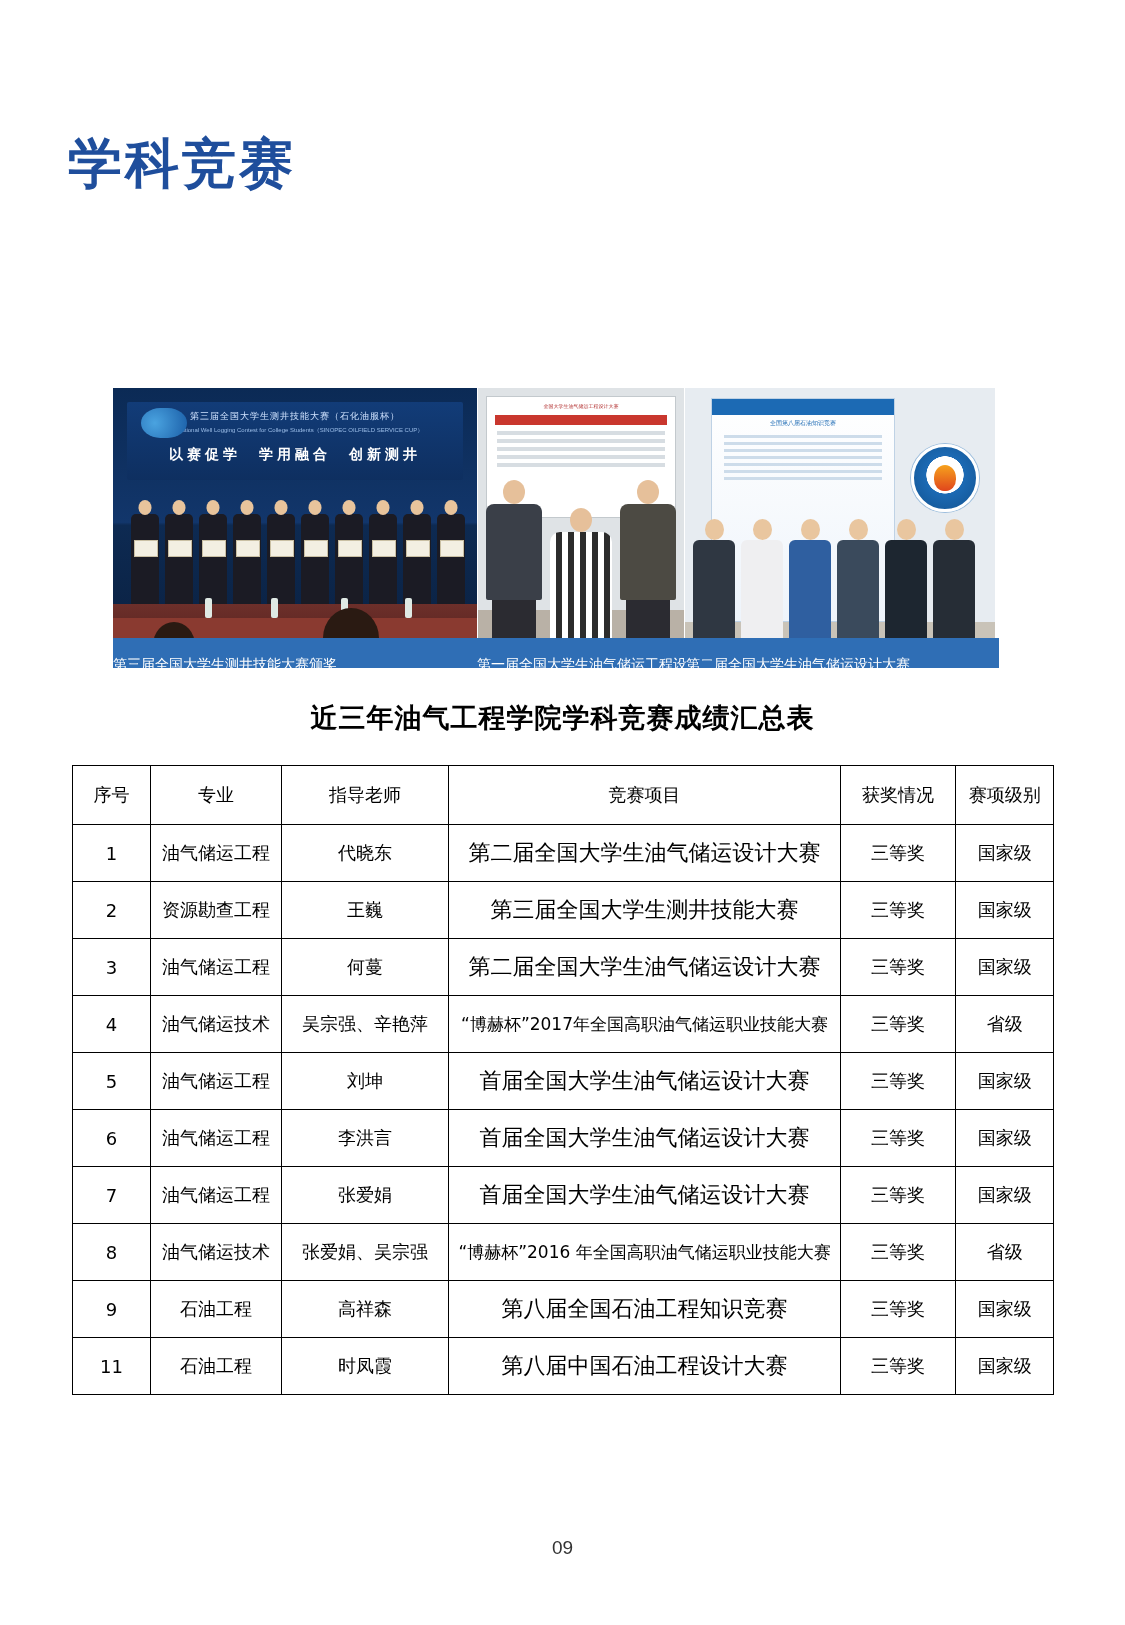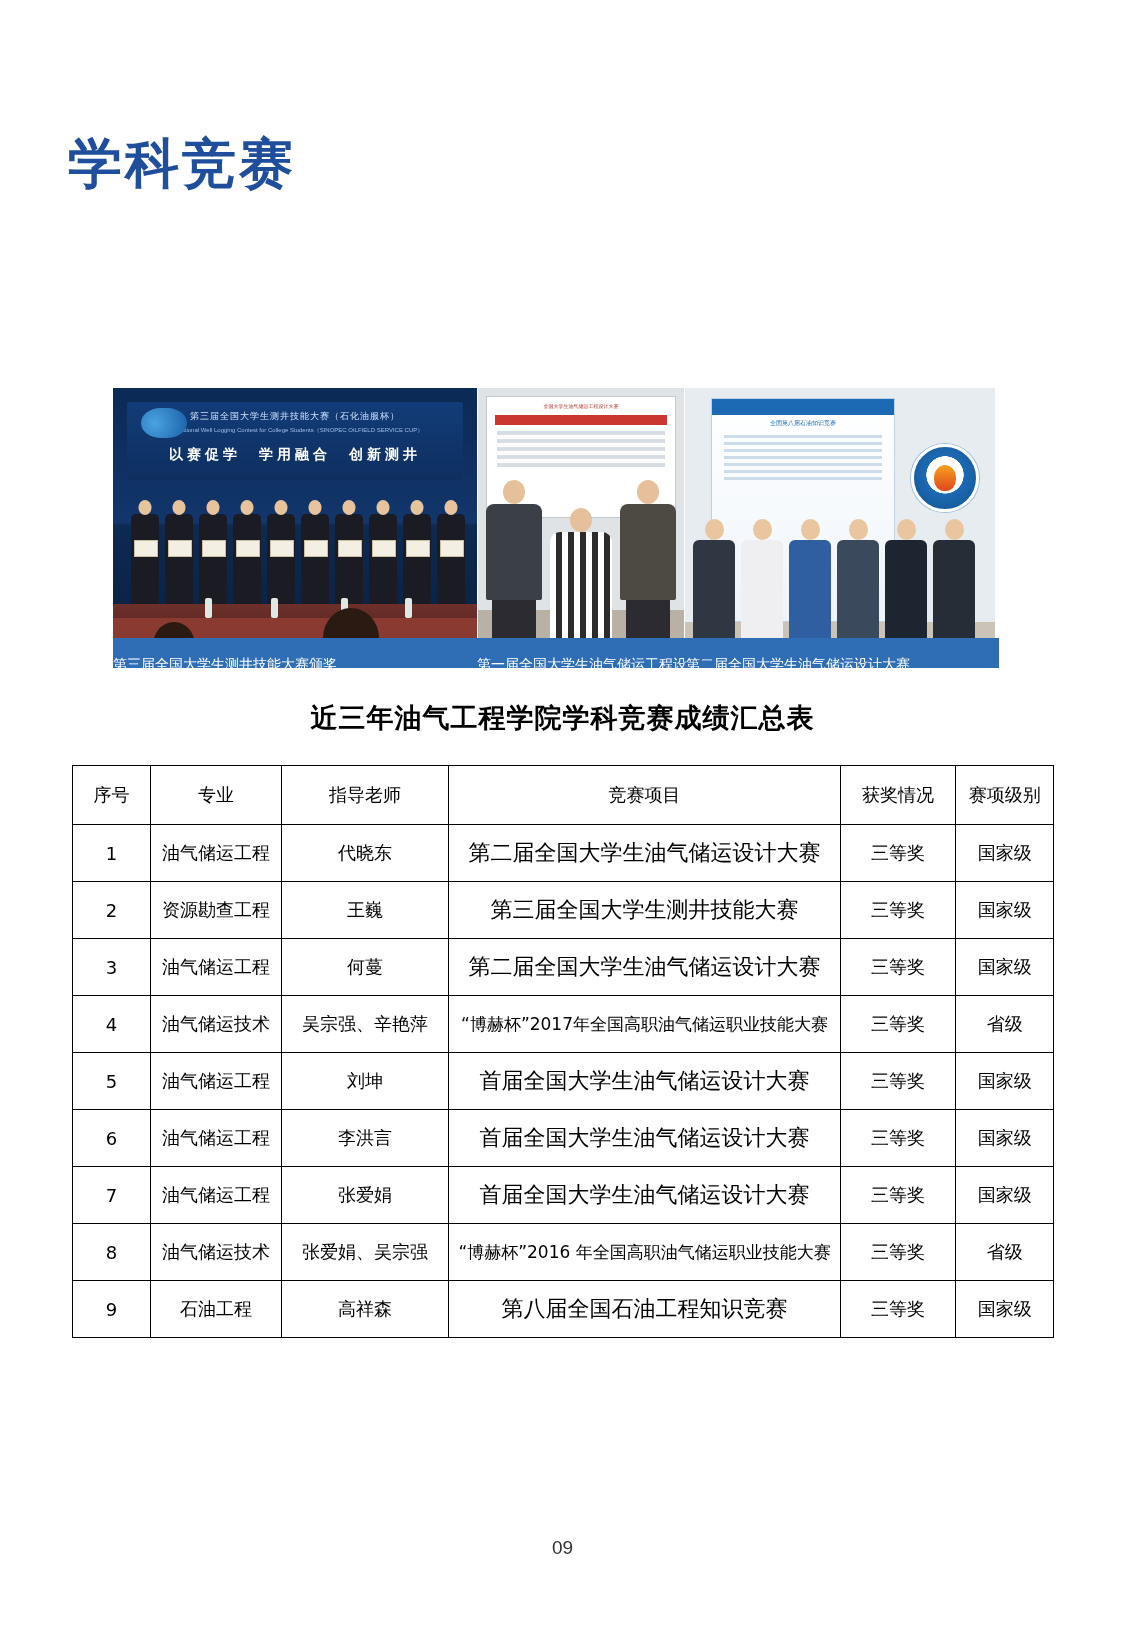--- a/index.html
+++ b/index.html
@@ -514,18 +514,26 @@
         <td>省级</td>
       </tr>
       <tr>
         <td>9</td>
         <td>石油工程</td>
         <td>高祥森</td>
         <td class="c-project-cell">第八届全国石油工程知识竞赛</td>
         <td>三等奖</td>
         <td>国家级</td>
       </tr>
+      <tr>
+        <td>11</td>
+        <td>石油工程</td>
+        <td>时凤霞</td>
+        <td class="c-project-cell">第八届中国石油工程设计大赛</td>
+        <td>三等奖</td>
+        <td>国家级</td>
+      </tr>
     </tbody>
   </table>
 
   <div class="page-number">09</div>
 
 </div>
 
 </body></html>

